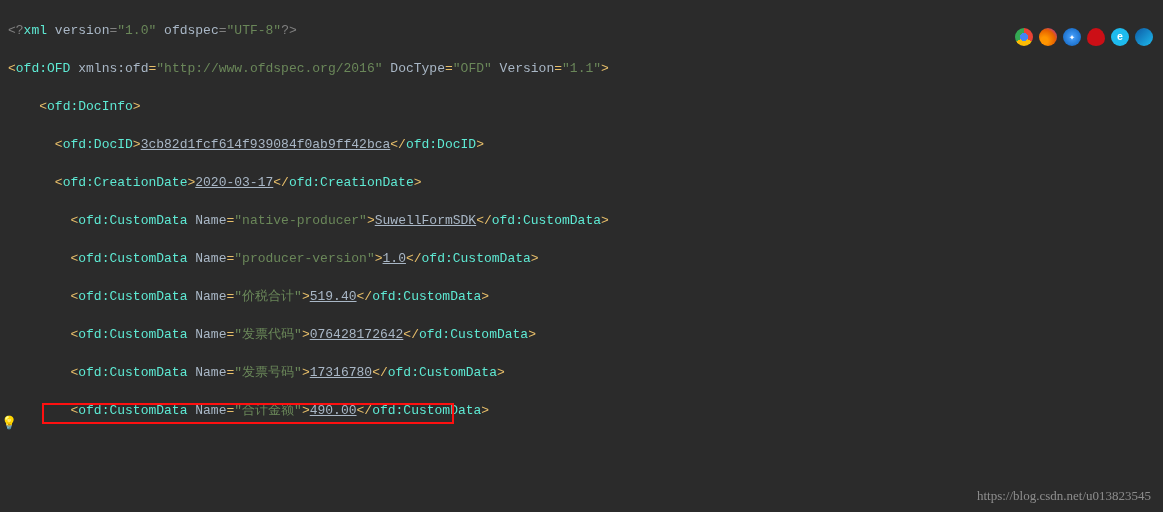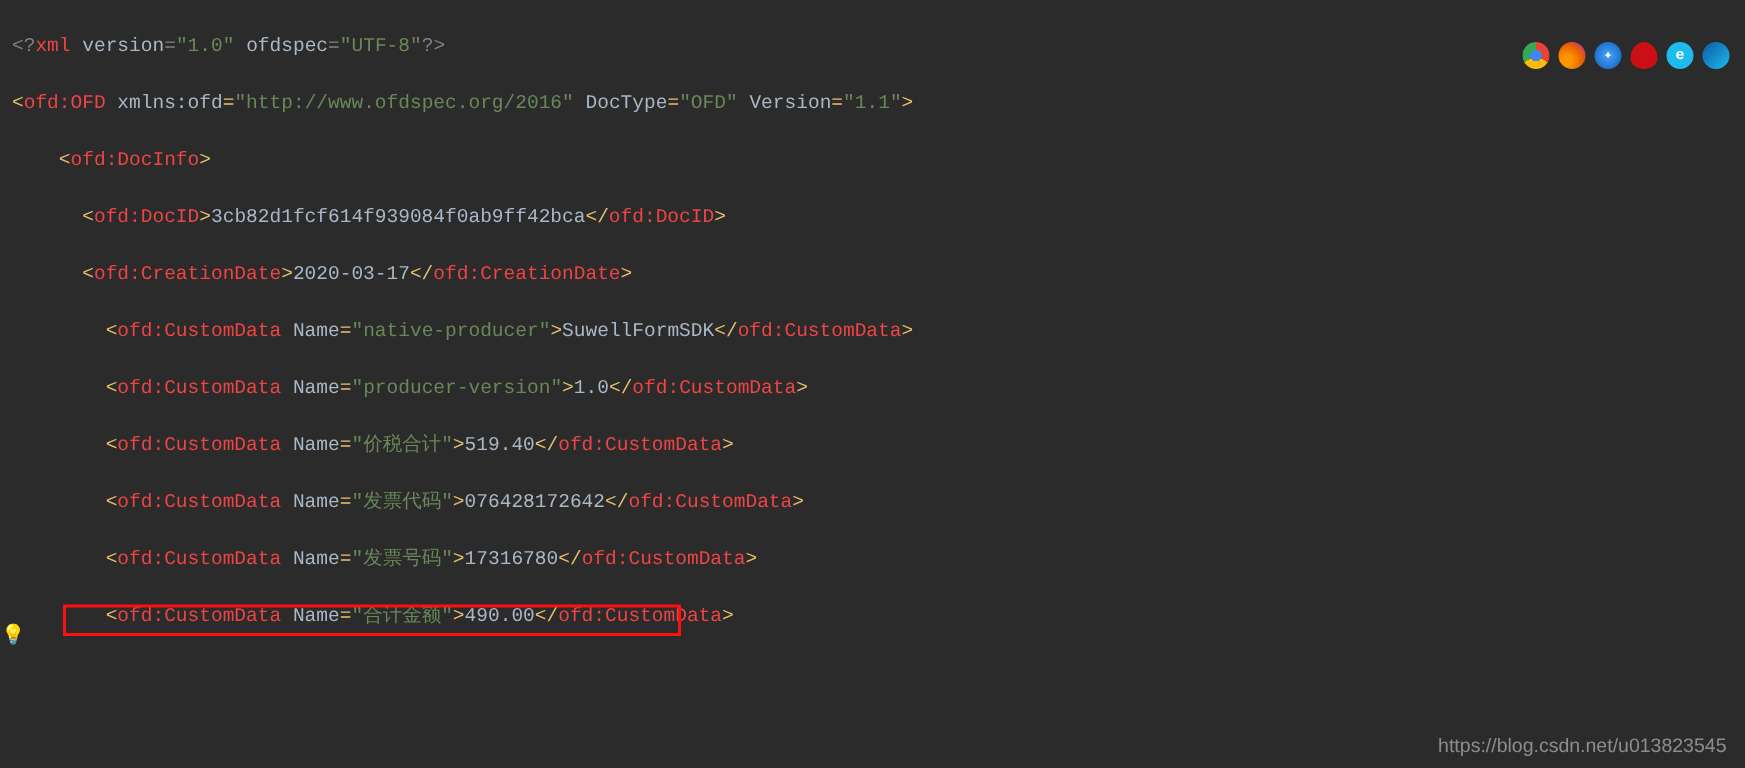--- a/index.html
+++ b/index.html
@@ -12,24 +12,24 @@
     height: 512px;
     overflow: hidden;
     position: relative;
   }
   .code-area {
     padding: 2px 0 0 8px;
     line-height: 19px;
     white-space: pre;
   }
   .line { display: block; }
-  .tag { color: #ef4444; }
+  .tag { color: #5eead4; }
   .attr-name { color: #a9b7c6; }
   .attr-val { color: #6a8759; }
-  .text { color: #a9b7c6; }
+  .text { color: #a9b7c6; text-decoration: underline; }
   .punct { color: #e8bf6a; }
   .pi { color: #808080; }
   .highlight-box {
     position: absolute;
     border: 2px solid #ff1010;
     pointer-events: none;
   }
   .browser-icons {
     position: absolute;
     top: 28px;
@@ -44,21 +44,21 @@
     display: flex;
     align-items: center;
     justify-content: center;
     font-size: 10px;
   }
   .watermark {
     position: absolute;
     right: 12px;
     bottom: 8px;
     color: rgba(220,220,220,0.55);
-    font-family: Liberation Sans, sans-serif;
+    font-family: Liberation Serif, serif;
     font-size: 13px;
   }
   .bulb {
     position: absolute;
     left: 1px;
     color: #f0a500;
     font-size: 13px;
   }
 </style>
 </head>

